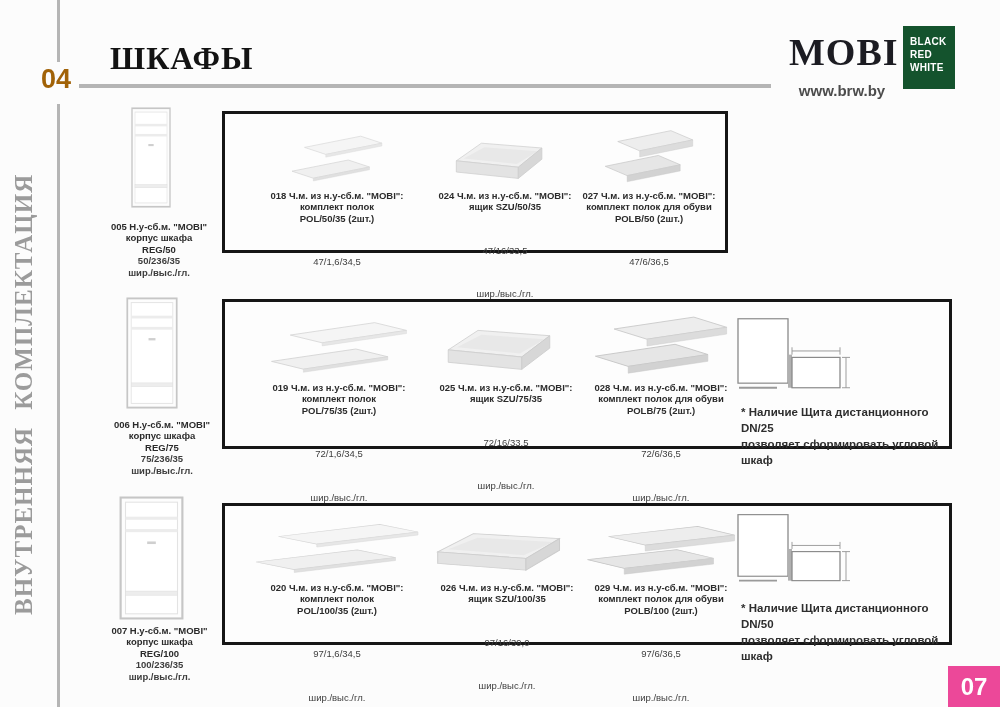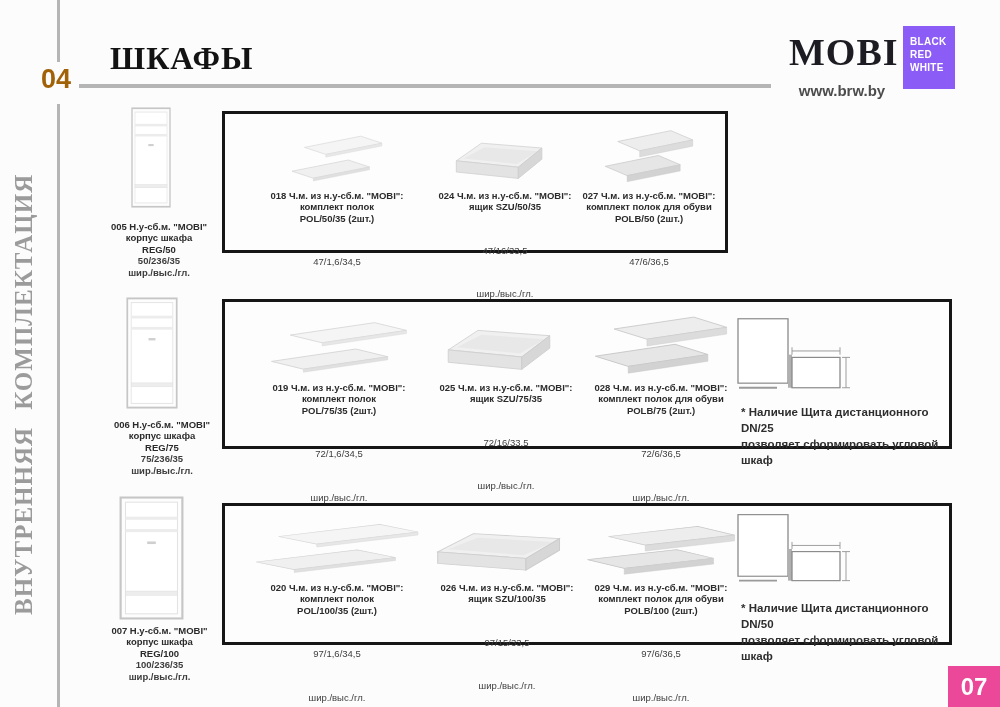--- a/index.html
+++ b/index.html
@@ -18,21 +18,21 @@
           writing-mode:vertical-rl;transform:rotate(180deg);
           font-family:"Liberation Serif",serif;font-weight:700;font-size:25px;
           letter-spacing:1px;word-spacing:10px;color:#9b9b9b;white-space:nowrap;}
 
   
   .brand-name{position:absolute;left:789px;top:30px;width:106px;text-align:left;
           font-family:"Liberation Serif",serif;font-weight:700;font-size:38px;
           letter-spacing:1px;color:#1c1c22;}
   .brand-site{position:absolute;left:789px;top:82px;width:106px;text-align:center;
           font-weight:700;font-size:15px;color:#4c4c4c;}
-  .brand-box{position:absolute;left:903px;top:26px;width:52px;height:63px;background:#8b5cf6;
+  .brand-box{position:absolute;left:903px;top:26px;width:52px;height:63px;background:#14532d;
           color:#fff;font-weight:700;font-size:10px;line-height:13px;letter-spacing:.3px;
           padding:9px 0 0 7px;box-sizing:border-box;}
 
   
   .gbox{position:absolute;border:3px solid #161616;background:#fdfdfd;box-sizing:border-box;}
   #box1{left:222px;top:111px;width:506px;height:142px;}
   #box2{left:222px;top:299px;width:730px;height:150px;}
   #box3{left:222px;top:503px;width:730px;height:142px;}
 
   .cell{position:absolute;display:flex;flex-direction:column;align-items:center;}
@@ -262,21 +262,21 @@
     </div>
     <div class="cell" style="left:196px;top:4px;width:172px;">
       <div class="icon-area">
         <svg width="168" height="58">
             <use href="#sym-drawer"></use>
           </svg>
       </div>
       <div class="lbl">
         <div class="b">026 Ч.м. из н.у-сб.м. "MOBI":</div>
         <div class="b">ящик SZU/100/35</div>
-        <div class="r">97/15/33,5</div>
+        <div class="r">97/16/39,0</div>
         <div class="r">шир./выс./гл.</div>
       </div>
     </div>
     <div class="cell" style="left:352px;top:4px;width:168px;">
       <div class="icon-area">
         <svg width="168" height="58">
             <use href="#sym-shoes"></use>
           </svg>
       </div>
       <div class="lbl">

